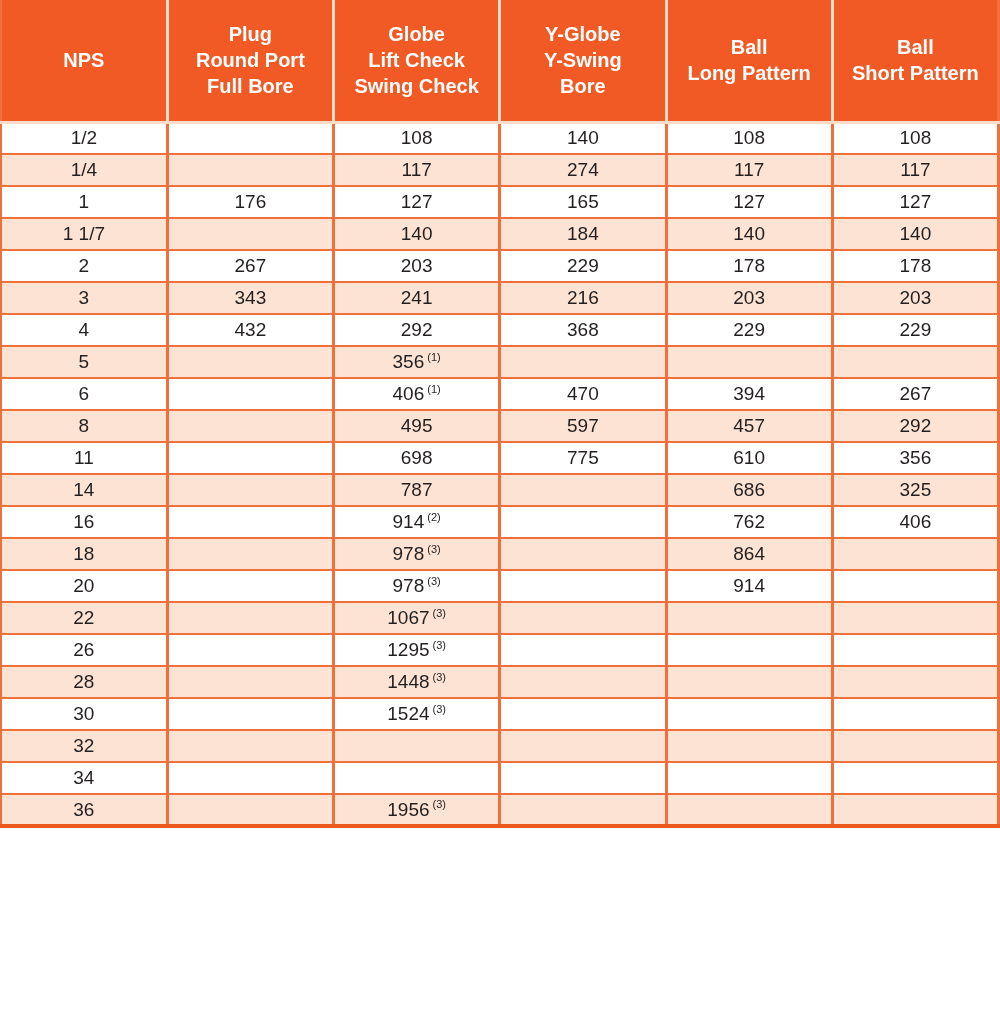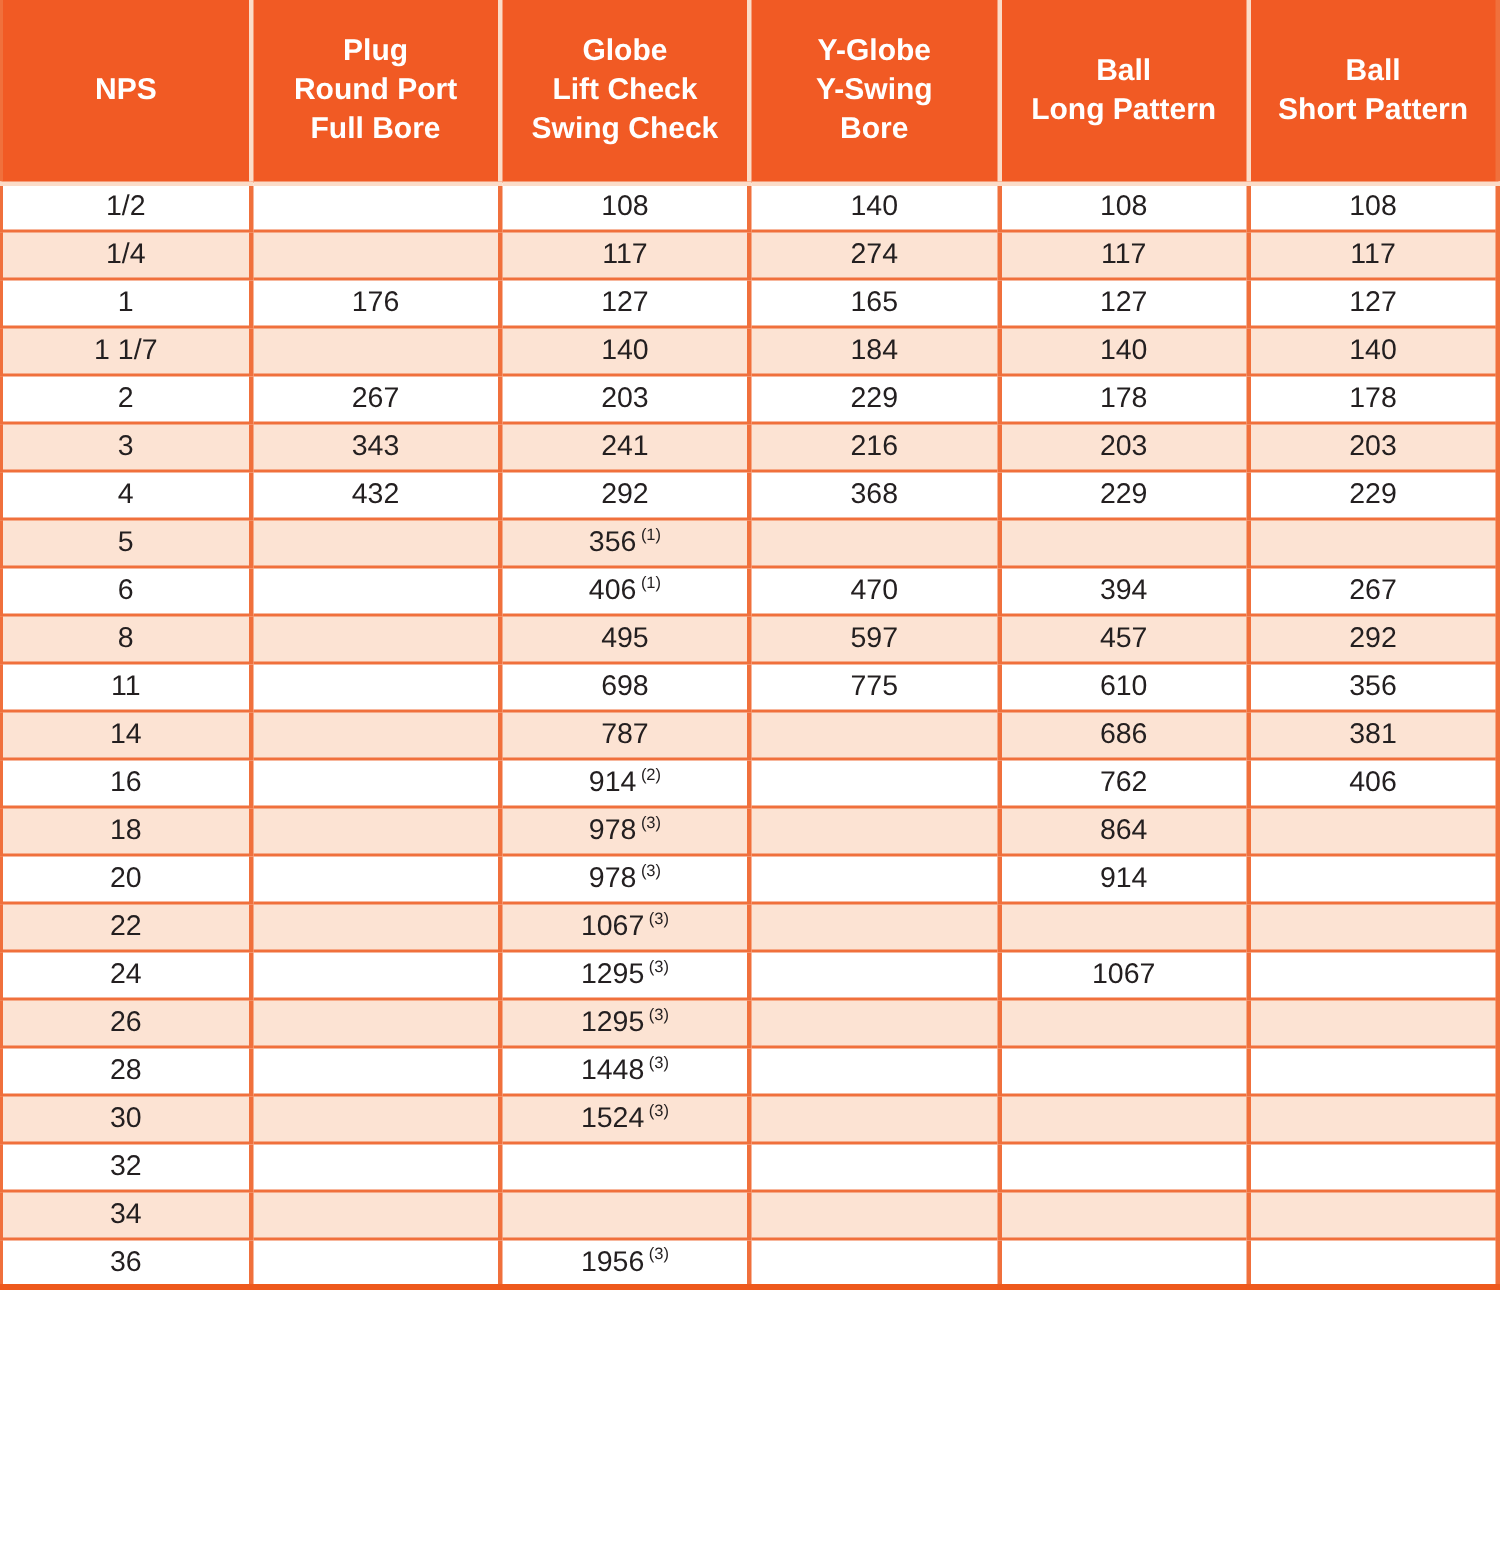--- a/index.html
+++ b/index.html
@@ -174,21 +174,21 @@
         <td>775</td>
         <td>610</td>
         <td>356</td>
       </tr>
       <tr>
         <td>14</td>
         <td></td>
         <td>787</td>
         <td></td>
         <td>686</td>
-        <td>381</td>
+        <td>325</td>
       </tr>
       <tr>
         <td>16</td>
         <td></td>
         <td>914<sup>(2)</sup></td>
         <td></td>
         <td>762</td>
         <td>406</td>
       </tr>
       <tr>
@@ -206,28 +206,20 @@
         <td></td>
         <td>914</td>
         <td></td>
       </tr>
       <tr>
         <td>22</td>
         <td></td>
         <td>1067<sup>(3)</sup></td>
         <td></td>
         <td></td>
-        <td></td>
-      </tr>
-      <tr>
-        <td>24</td>
-        <td></td>
-        <td>1295<sup>(3)</sup></td>
-        <td></td>
-        <td>1067</td>
         <td></td>
       </tr>
       <tr>
         <td>26</td>
         <td></td>
         <td>1295<sup>(3)</sup></td>
         <td></td>
         <td></td>
         <td></td>
       </tr>

